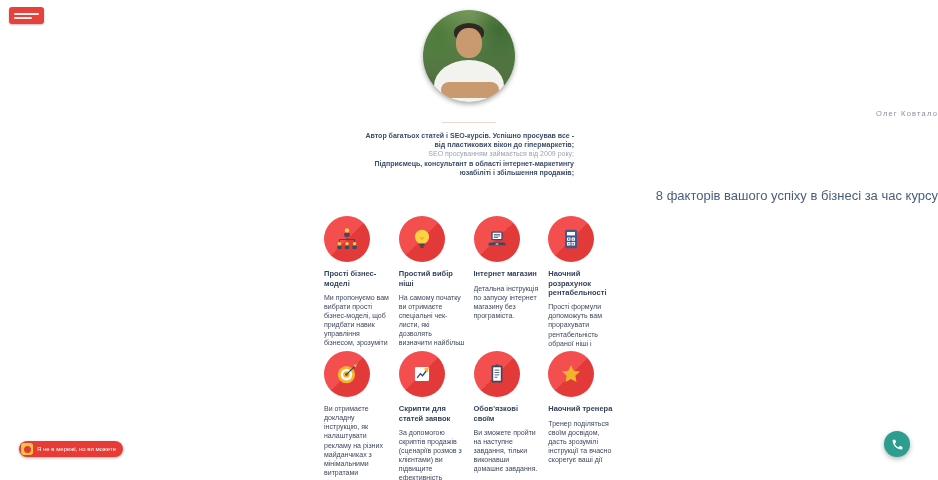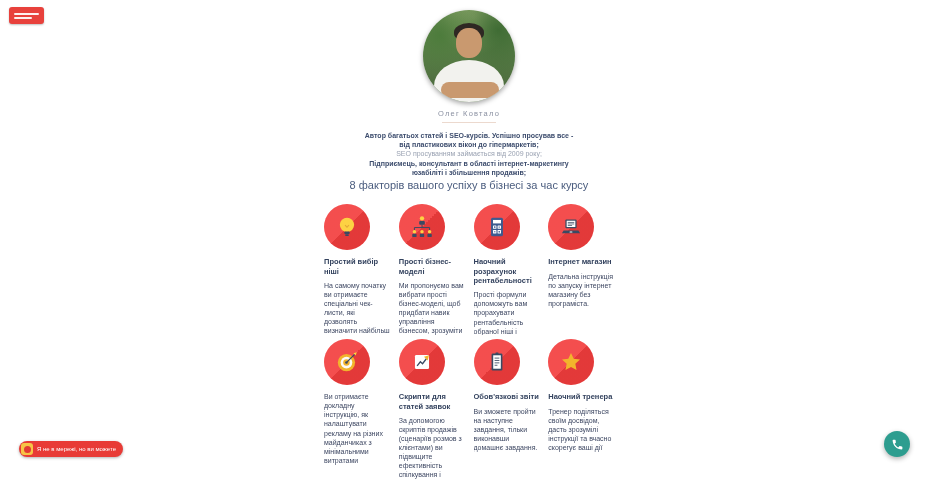--- a/index.html
+++ b/index.html
@@ -7,39 +7,39 @@
        font-family:"Liberation Sans",sans-serif;-webkit-font-smoothing:antialiased;}
 
   
   .top-badge{position:absolute;left:9px;top:7px;width:35px;height:17px;background:#e8413c;
              border-radius:3px;box-shadow:0 1px 2px rgba(0,0,0,.25);
              display:flex;flex-direction:column;justify-content:center;gap:2px;padding:0 5px;box-sizing:border-box;}
   .top-badge .tline{height:2px;background:rgba(255,255,255,.92);border-radius:1px;}
   .top-badge .tline.short{width:70%;}
 
   
-  .hero{padding-top:10px;text-align:center;}
+  .hero{padding-top:10px;text-align:right;}
   .avatar{width:92px;height:92px;border-radius:50%;margin:0 auto;position:relative;overflow:hidden;
           box-shadow:0 2px 5px rgba(0,0,0,.35);
           background:
             radial-gradient(circle at 18% 28%,#4d7c3c,rgba(77,124,60,0) 42%),
             radial-gradient(circle at 82% 22%,#3f6c34,rgba(63,108,52,0) 48%),
             radial-gradient(circle at 55% 8%,#9ab275,rgba(154,178,117,0) 38%),
             linear-gradient(#6d9055,#47663a);}
   .avatar .hair{position:absolute;left:31px;top:13px;width:30px;height:18px;border-radius:50% 50% 40% 40%;background:#2e2823;}
   .avatar .face{position:absolute;left:33px;top:18px;width:26px;height:30px;border-radius:46%;background:#c9996f;}
   .avatar .shirt{position:absolute;left:11px;top:50px;width:70px;height:52px;border-radius:50% 50% 30% 30%;background:#f2f2ee;}
   .avatar .arm{position:absolute;left:18px;top:72px;width:58px;height:16px;border-radius:8px;background:#c9996f;}
   .name{margin-top:7px;font-size:7.5px;letter-spacing:1.2px;color:#8a90a1;}
   .name-divider{width:54px;height:1px;background:#ecd9ce;margin:4px auto 0;}
   .bio{width:210px;margin:8px auto 0;font-size:7px;line-height:1.32;}
   .bio p{margin:0;}
   .bio p.bold{color:#3c4c6d;font-weight:bold;}
   .bio p.light{color:#9aa2b2;}
-  .heading{margin-top:2px;font-size:11px;font-weight:400;color:#4a5c7e;}
+  .heading{margin-top:11px;font-size:13px;font-weight:400;color:#4a5c7e;}
 
   
   .grid{width:290px;margin:13px auto 0;display:grid;grid-template-columns:repeat(4,1fr);
         column-gap:9px;row-gap:4px;text-align:left;}
   .cell{overflow:hidden;}
   .cell.clip{height:131px;}
   .icon-wrap{width:46px;height:46px;border-radius:50%;background:#f34141;position:relative;overflow:hidden;
              display:flex;align-items:center;justify-content:center;margin-bottom:7px;}
   .icon-wrap::after{content:"";position:absolute;inset:0;border-radius:50%;
              background:linear-gradient(135deg,rgba(255,255,255,.07) 50%,rgba(110,0,0,.12) 50%);}
@@ -82,78 +82,78 @@
     <p class="bold">Підприємець, консультант в області інтернет-маркетингу юзабіліті і збільшення продажів;</p>
   </div>
   <div class="heading">8 факторів вашого успіху в бізнесі за час курсу</div>
 </div>
 
 <div class="grid">
 
   <div class="cell clip">
     <div class="icon-wrap">
       <svg viewBox="0 0 24 24">
-          <circle cx="12" cy="10" r="6.6" fill="#fdd243"></circle>
-          <path d="M10.2 10.2l1.8 2 1.8-2" stroke="#e5a836" stroke-width="1" fill="none"></path>
-          <rect x="9.6" y="16.2" width="4.8" height="2.2" rx="0.6" fill="#3a4a63"></rect>
-          <rect x="10.3" y="18.8" width="3.4" height="1.4" rx="0.6" fill="#3a4a63"></rect>
-        </svg>
-    </div>
-    <h3>Простий вибір ніші</h3>
-    <p>На самому початку ви отримаєте спеціальні чек-листи, які дозволять визначити найбільш</p>
-  </div>
-
-  <div class="cell clip">
-    <div class="icon-wrap">
-      <svg viewBox="0 0 24 24">
           <circle cx="12" cy="4" r="2" fill="#fdd243"></circle>
           <rect x="9.4" y="6.4" width="5.2" height="3.6" rx="1" fill="#3a4a63"></rect>
           <path d="M12 10v2.5M5 15v-2.5h14V15" stroke="#3a4a63" stroke-width="0.9" fill="none"></path>
           <circle cx="5" cy="16.4" r="1.6" fill="#fdd243"></circle>
           <rect x="3" y="18.3" width="4" height="3" rx="0.8" fill="#3a4a63"></rect>
           <circle cx="12" cy="16.4" r="1.6" fill="#fdd243"></circle>
           <rect x="10" y="18.3" width="4" height="3" rx="0.8" fill="#3a4a63"></rect>
           <circle cx="19" cy="16.4" r="1.6" fill="#fdd243"></circle>
           <rect x="17" y="18.3" width="4" height="3" rx="0.8" fill="#3a4a63"></rect>
         </svg>
     </div>
     <h3>Прості бізнес-моделі</h3>
     <p>Ми пропонуємо вам вибрати прості бізнес-моделі, щоб придбати навик управління бізнесом, зрозуміти основні</p>
   </div>
 
   <div class="cell clip">
     <div class="icon-wrap">
       <svg viewBox="0 0 24 24">
+          <circle cx="12" cy="10" r="6.6" fill="#fdd243"></circle>
+          <path d="M10.2 10.2l1.8 2 1.8-2" stroke="#e5a836" stroke-width="1" fill="none"></path>
+          <rect x="9.6" y="16.2" width="4.8" height="2.2" rx="0.6" fill="#3a4a63"></rect>
+          <rect x="10.3" y="18.8" width="3.4" height="1.4" rx="0.6" fill="#3a4a63"></rect>
+        </svg>
+    </div>
+    <h3>Простий вибір ніші</h3>
+    <p>На самому початку ви отримаєте спеціальні чек-листи, які дозволять визначити найбільш</p>
+  </div>
+
+  <div class="cell clip">
+    <div class="icon-wrap">
+      <svg viewBox="0 0 24 24">
+          <rect x="6.8" y="5" width="10.4" height="8.2" rx="0.9" fill="#3a4a63"></rect>
+          <rect x="8" y="6.2" width="8" height="5.8" fill="#fff"></rect>
+          <path d="M9 7.8h6M9 9.2h6M9 10.6h4" stroke="#3a4a63" stroke-width="0.7"></path>
+          <path d="M5.2 15.2h13.6l1.6 2.6H3.6z" fill="#3a4a63"></path>
+          <rect x="10.6" y="16.2" width="2.8" height="0.9" rx="0.4" fill="#fff"></rect>
+        </svg>
+    </div>
+    <h3>Інтернет магазин</h3>
+    <p>Детальна інструкція по запуску інтернет магазину без програміста.</p>
+  </div>
+
+  <div class="cell clip">
+    <div class="icon-wrap">
+      <svg viewBox="0 0 24 24">
           <rect x="6.5" y="3.5" width="11" height="17" rx="1.4" fill="#3d5a8f"></rect>
           <rect x="8.3" y="5.5" width="7.4" height="3.2" fill="#fff"></rect>
           <rect x="8.3" y="10.5" width="3.2" height="3.2" rx="0.5" fill="#fff"></rect>
           <rect x="12.5" y="10.5" width="3.2" height="3.2" rx="0.5" fill="#fff"></rect>
           <rect x="8.3" y="14.8" width="3.2" height="3.2" rx="0.5" fill="#fff"></rect>
           <rect x="12.5" y="14.8" width="3.2" height="3.2" rx="0.5" fill="#fff"></rect>
           <path d="M9.2 12.1h1.4M9.9 11.4v1.4M13.4 12.1h1.4M9.2 16.4h1.4M13.4 16.4h1.4M14.1 15.7v1.4" stroke="#3d5a8f" stroke-width="0.8"></path>
         </svg>
     </div>
     <h3>Наочний розрахунок рентабельності</h3>
     <p>Прості формули допоможуть вам прорахувати рентабельність обраної ніші і отримати уявлення про</p>
   </div>
 
-  <div class="cell clip">
-    <div class="icon-wrap">
-      <svg viewBox="0 0 24 24">
-          <rect x="6.8" y="5" width="10.4" height="8.2" rx="0.9" fill="#3a4a63"></rect>
-          <rect x="8" y="6.2" width="8" height="5.8" fill="#fff"></rect>
-          <path d="M9 7.8h6M9 9.2h6M9 10.6h4" stroke="#3a4a63" stroke-width="0.7"></path>
-          <path d="M5.2 15.2h13.6l1.6 2.6H3.6z" fill="#3a4a63"></path>
-          <rect x="10.6" y="16.2" width="2.8" height="0.9" rx="0.4" fill="#fff"></rect>
-        </svg>
-    </div>
-    <h3>Інтернет магазин</h3>
-    <p>Детальна інструкція по запуску інтернет магазину без програміста.</p>
-  </div>
-
   <div class="cell">
     <div class="icon-wrap">
       <svg viewBox="0 0 24 24">
           <circle cx="11.5" cy="12.5" r="8" fill="#f2b42c"></circle>
           <circle cx="11.5" cy="12.5" r="5.4" fill="#fdfbf6"></circle>
           <circle cx="11.5" cy="12.5" r="3" fill="#f2b42c"></circle>
           <circle cx="11.5" cy="12.5" r="1.2" fill="#3a4a63"></circle>
           <path d="M19.5 4.5l-7.4 7.4" stroke="#3a4a63" stroke-width="1.2"></path>
           <path d="M18 4l3-1-1 3z" fill="#fdd243"></path>
         </svg>
@@ -175,21 +175,21 @@
 
   <div class="cell">
     <div class="icon-wrap">
       <svg viewBox="0 0 24 24">
           <rect x="7" y="4.2" width="10" height="15.6" rx="1.2" fill="#3a4a63"></rect>
           <rect x="8.5" y="5.8" width="7" height="12.4" fill="#fff"></rect>
           <path d="M9.8 8.4h4.4M9.8 10.6h4.4M9.8 12.8h4.4M9.8 15h2.6" stroke="#3a4a63" stroke-width="0.8"></path>
           <rect x="10.6" y="3.2" width="2.8" height="2" rx="0.5" fill="#3a4a63"></rect>
         </svg>
     </div>
-    <h3>Обов'язкові звіти</h3>
+    <h3>Обов'язкові своїм</h3>
     <p>Ви зможете пройти на наступне завдання, тільки виконавши домашнє завдання.</p>
   </div>
 
   <div class="cell">
     <div class="icon-wrap">
       <svg viewBox="0 0 24 24">
           <path d="M12 3.6l2.5 5.3 5.8.7-4.3 4 1.1 5.8L12 16.5l-5.1 2.9 1.1-5.8-4.3-4 5.8-.7z" fill="#f2b42c"></path>
         </svg>
     </div>
     <h3>Наочний тренера</h3>

